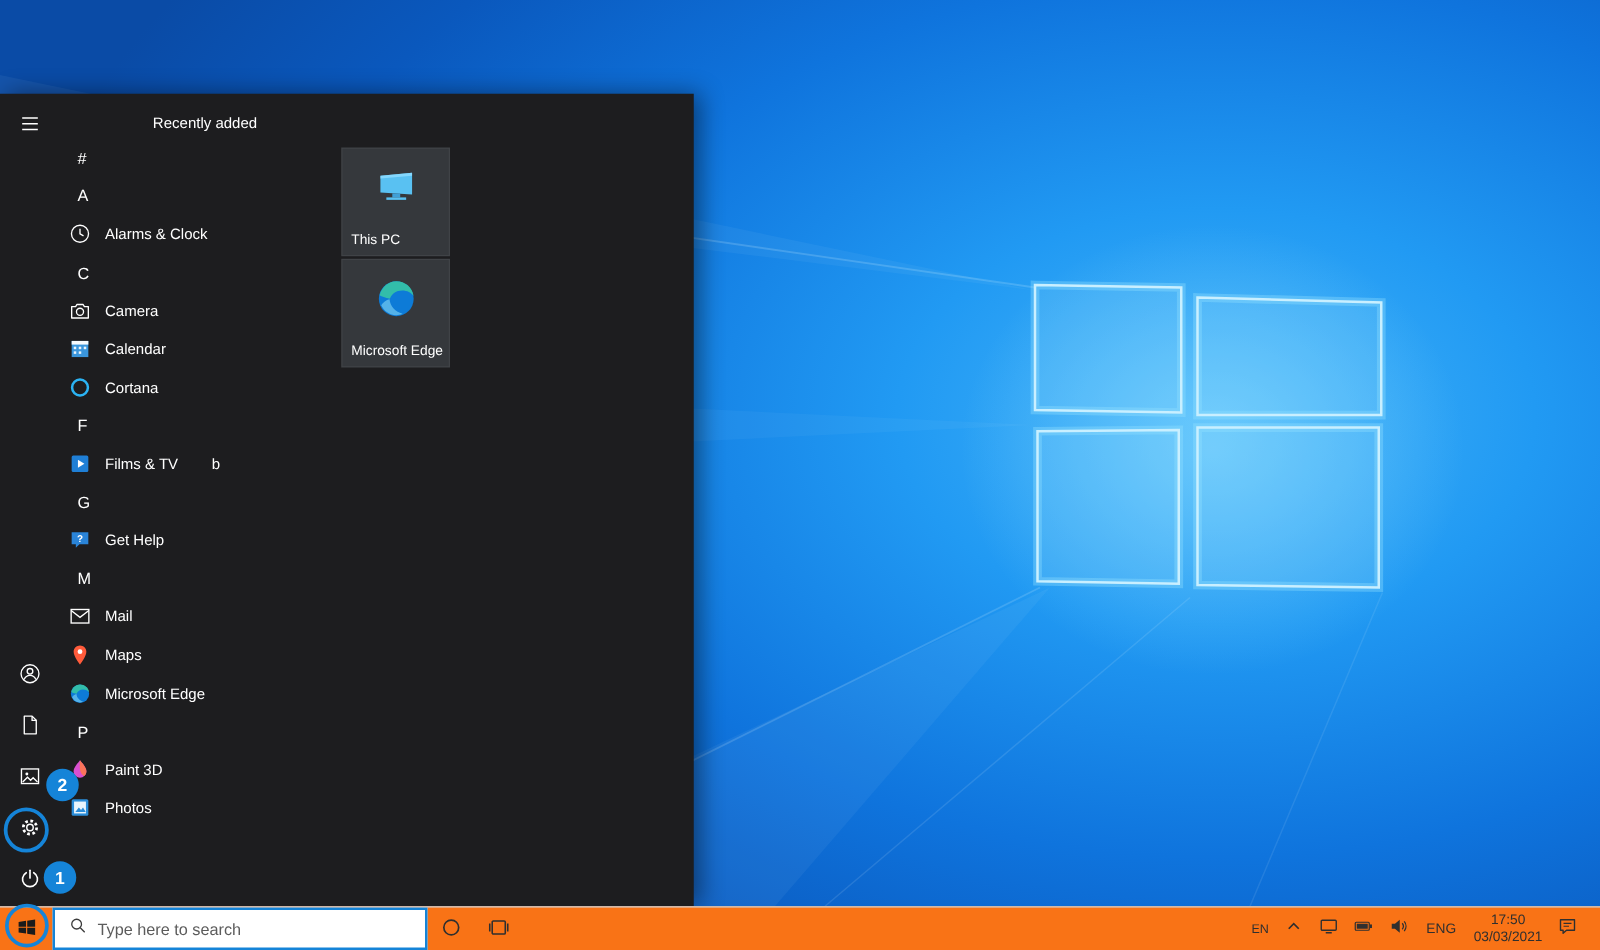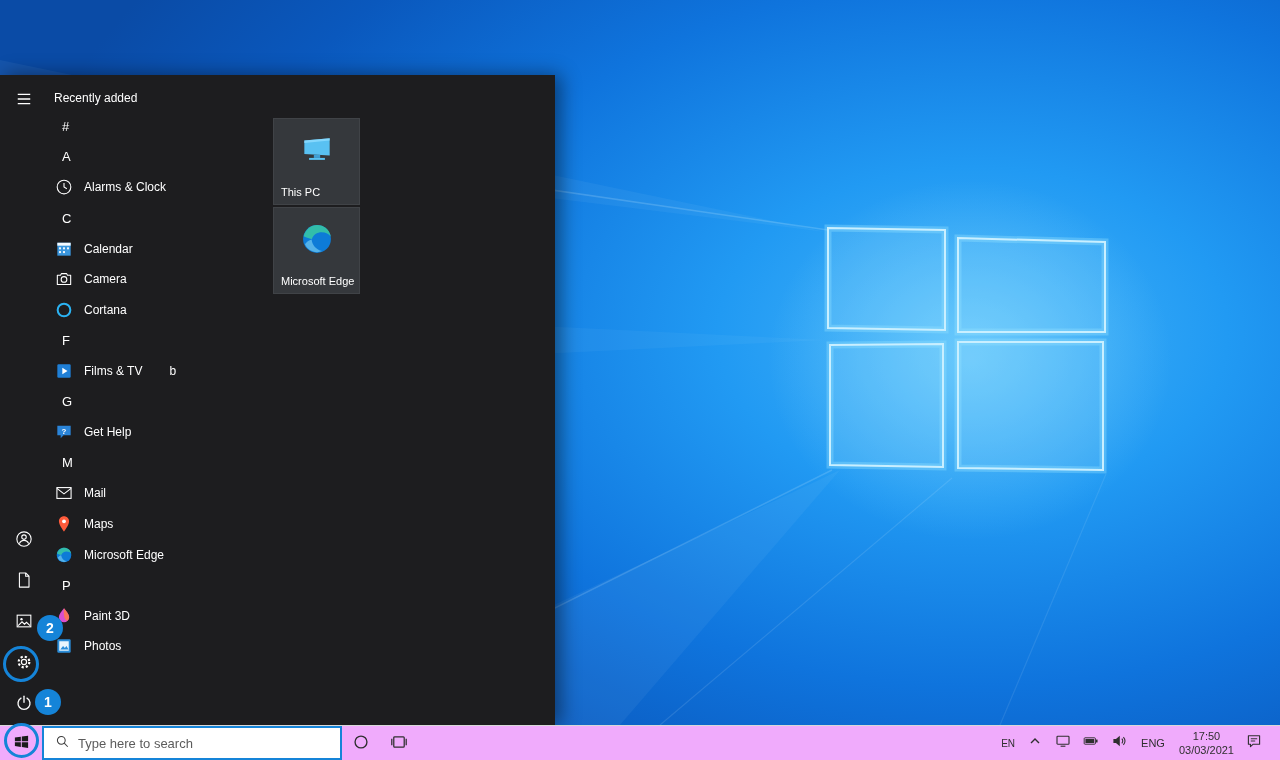--- a/index.html
+++ b/index.html
@@ -33,21 +33,21 @@
     display:flex; flex-direction:column; justify-content:space-between;
     align-items:center; padding:8px 0 4px;
   }
   .rail-bottom { display:flex; flex-direction:column; gap:7px; }
   .rail-btn {
     width:34px; height:34px; border:none; background:transparent;
     display:flex; align-items:center; justify-content:center; cursor:pointer;
   }
   .rail-btn svg { width:20px; height:20px; }
 
-  .app-list { position:absolute; left:48px; top:0; bottom:14px; width:226px; }
+  .app-list { position:absolute; left:48px; top:0; bottom:14px; width:226px;text-align:center; }
   .recently { margin:16px 0 6px 6px; font-size:12px; color:#fff; }
   .app-row, .letter-row {
     height:30.6px; display:flex; align-items:center; color:#fff; cursor:pointer;
   }
   .app-row { padding-left:5px; gap:9px; }
   .app-icon { width:22px; height:22px; display:flex; align-items:center; justify-content:center; }
   .app-icon svg { width:20px; height:20px; }
   .app-label { font-size:12px; }
   .app-suffix { font-size:12px; margin-left:18px; color:#fff; }
   .letter-row { padding-left:14px; font-size:13px; }
@@ -57,21 +57,21 @@
     width:87px; height:87px; margin-bottom:2px; background:#35383c;
     position:relative; cursor:pointer; border:1px solid rgba(255,255,255,0.06);
   }
   .tile-icon { position:absolute; left:0; right:0; top:12px; display:flex; justify-content:center; }
   .tile-icon svg { width:38px; height:38px; }
   .tile-label { position:absolute; left:7px; bottom:6px; font-size:11px; color:#fff; }
 
   
   .taskbar {
     position:absolute; left:0; bottom:0; width:1280px; height:35px;
-    background:#f0abfc; border-top:1px solid #d8d8d8; z-index:20;
+    background:#f97316; border-top:1px solid #d8d8d8; z-index:20;
     display:flex; align-items:stretch;
   }
   .tb-btn {
     border:none; background:transparent; display:flex; align-items:center;
     justify-content:center; cursor:pointer;
   }
   .tb-start { width:42px; } .tb-start svg { width:17px; height:17px; }
   .tb-search {
     width:300px; background:#fff; border:2px solid var(--accent,#1584d8);
     display:flex; align-items:center; gap:8px; padding-left:11px;
@@ -193,41 +193,41 @@
                 <circle cx="12" cy="12" r="8.2" fill="none" stroke="#fff" stroke-width="1.3"></circle>
                 <path d="M12 7.2V12l3.4 2" fill="none" stroke="#fff" stroke-width="1.3"></path>
               </svg>
             </span>
             <span class="app-label">Alarms &amp; Clock</span>
           </div>
           <div class="letter-row">C</div>
           <div class="app-row">
             <span class="app-icon">
               <svg viewBox="0 0 24 24">
+                <path d="M9 5.5h6l1.2 2H20v11H4v-11h3.8Z" fill="none" stroke="#fff" stroke-width="1.3" stroke-linejoin="round"></path>
+                <circle cx="12" cy="12.5" r="3.4" fill="none" stroke="#fff" stroke-width="1.3"></circle>
+              </svg>
+            </span>
+            <span class="app-label">Camera</span>
+          </div>
+          <div class="app-row">
+            <span class="app-icon">
+              <svg viewBox="0 0 24 24">
                 <rect x="4" y="4.5" width="16" height="15.5" fill="#3a96dd"></rect>
                 <rect x="4" y="4.5" width="16" height="3.5" fill="#fff" opacity="0.95"></rect>
                 <g fill="#fff" opacity="0.9">
                   <rect x="6" y="10" width="2.4" height="2.4"></rect>
                   <rect x="10.8" y="10" width="2.4" height="2.4"></rect>
                   <rect x="15.6" y="10" width="2.4" height="2.4"></rect>
                   <rect x="6" y="14.5" width="2.4" height="2.4"></rect>
                   <rect x="10.8" y="14.5" width="2.4" height="2.4"></rect>
                 </g>
               </svg>
             </span>
             <span class="app-label">Calendar</span>
-          </div>
-          <div class="app-row">
-            <span class="app-icon">
-              <svg viewBox="0 0 24 24">
-                <path d="M9 5.5h6l1.2 2H20v11H4v-11h3.8Z" fill="none" stroke="#fff" stroke-width="1.3" stroke-linejoin="round"></path>
-                <circle cx="12" cy="12.5" r="3.4" fill="none" stroke="#fff" stroke-width="1.3"></circle>
-              </svg>
-            </span>
-            <span class="app-label">Camera</span>
           </div>
           <div class="app-row">
             <span class="app-icon">
               <svg viewBox="0 0 24 24">
                 <circle cx="12" cy="12" r="7.6" fill="none" stroke="#2bb3f3" stroke-width="2.4"></circle>
               </svg>
             </span>
             <span class="app-label">Cortana</span>
           </div>
           <div class="letter-row">F</div>

